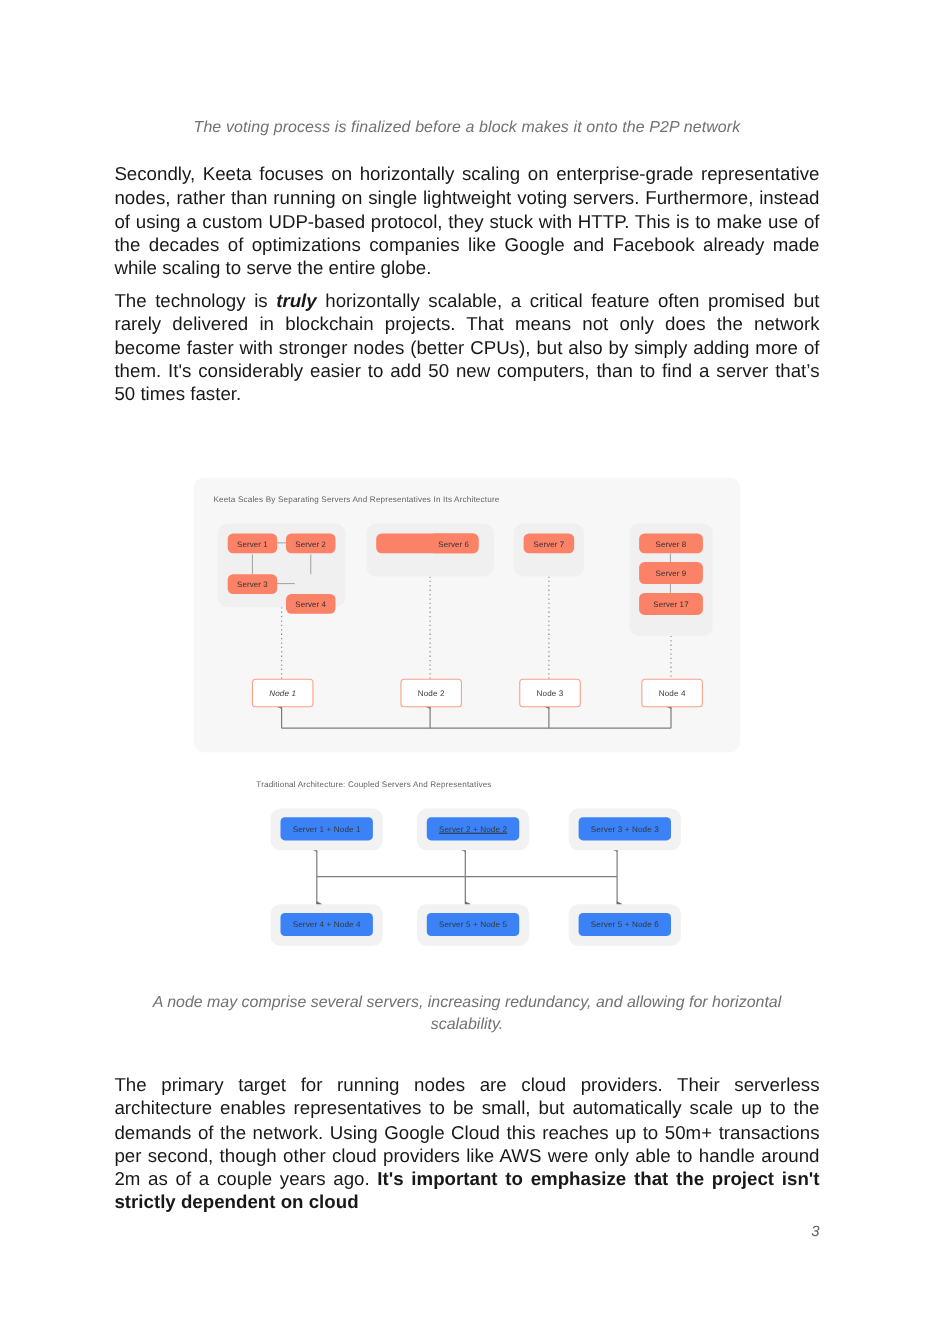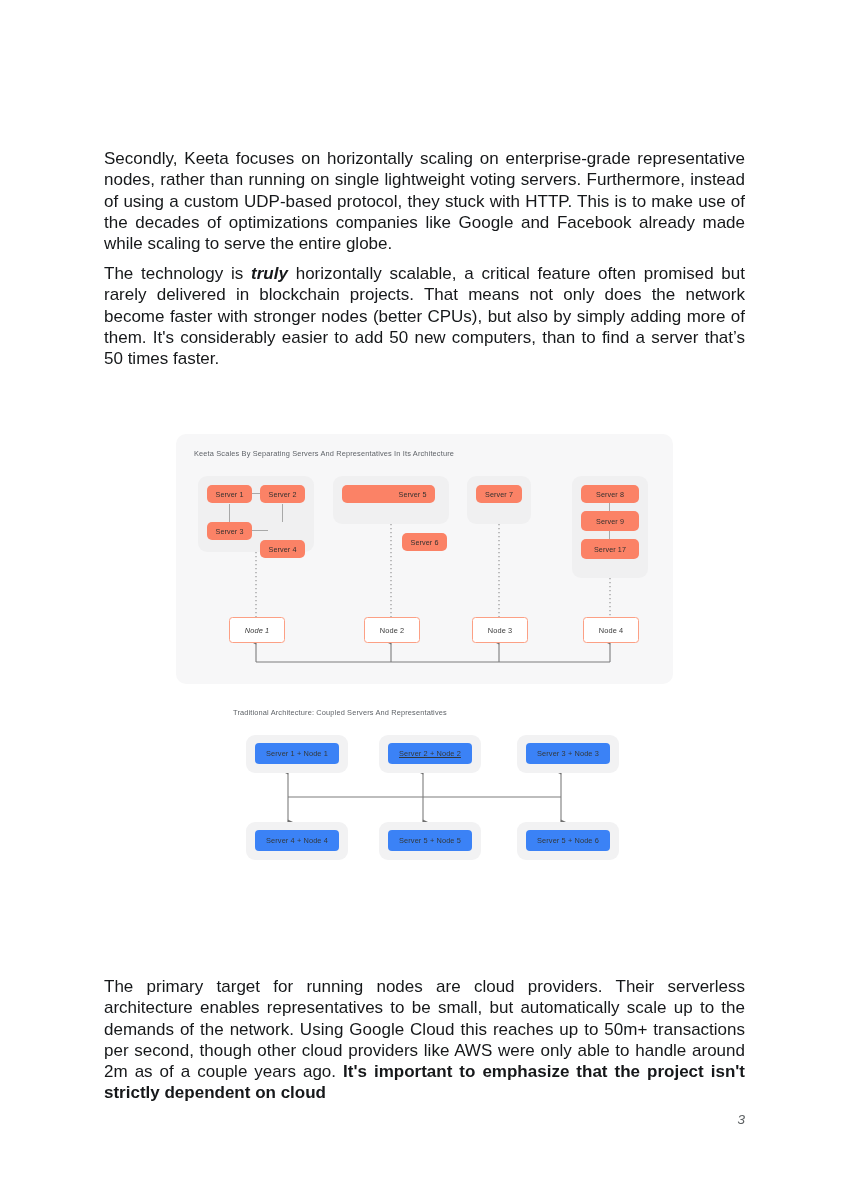--- a/index.html
+++ b/index.html
@@ -177,20 +177,21 @@
     font-style: italic;
     font-size: 13.5px;
     color: #5d6163;
   }
 </style>
 </head>
 <body>
 
 <div class="page">
 
+  <div class="top-caption">The voting process is finalized before a block makes it onto the P2P network</div>
 
   <div class="body-col" id="para-1" style="position:absolute;">
     <p class="para">Secondly, Keeta focuses on horizontally scaling on enterprise-grade representative nodes, rather than running on single lightweight voting servers. Furthermore, instead of using a custom UDP-based protocol, they stuck with HTTP. This is to make use of the decades of optimizations companies like Google and Facebook already made while scaling to serve the entire globe.</p>
   </div>
 
   <div class="body-col" id="para-2" style="position:absolute;">
     <p class="para"><span>The technology is </span><i class="bold-italic">truly</i><span> horizontally scalable, a critical feature often promised but rarely delivered in blockchain projects. That means not only does the network become faster with stronger nodes (better CPUs), but also by simply adding more of them. It's considerably easier to add 50 new computers, than to find a server that’s 50 times faster.</span></p>
   </div>
 
   <div class="diagram1">
@@ -222,21 +223,21 @@
     <div class="conn" style="left:53px; top:70px; width:1.4px; height:18px;"></div>
     <div class="conn" style="left:106px; top:70px; width:1.4px; height:18px;"></div>
     <div class="srv" style="left:31px; top:51px; width:45px; height:18px;">Server 1</div>
     <div class="srv" style="left:84px; top:51px; width:45px; height:18px;">Server 2</div>
     <div class="srv" style="left:31px; top:88px; width:45px; height:18px;">Server 3</div>
     <div class="srv" style="left:84px; top:88px; width:45px; height:18px;margin-top:18px;">Server 4</div>
 
     <div class="grp" style="left:157px; top:42px; width:116px; height:48px;"></div>
     <div class="conn" style="left:203px; top:59px; width:24px; height:1.4px;"></div>
     <div class="srv" style="left:166px; top:51px; width:45px; height:18px;padding-left:48px;">Server 5</div>
-    <div class="srv" style="left:226px; top:51px; width:45px; height:18px;margin-top:48px;">Server 6</div>
+    <div class="srv" style="left:214px; top:51px; width:45px; height:18px;">Server 6</div>
 
     <div class="grp" style="left:291px; top:42px; width:64px; height:48px;"></div>
     <div class="srv" style="left:300px; top:51px; width:46px; height:18px;">Server 7</div>
 
     <div class="grp" style="left:396px; top:42px; width:76px; height:102px;"></div>
     <div class="conn" style="left:433px; top:69px; width:1.4px; height:8px;"></div>
     <div class="conn" style="left:433px; top:97px; width:1.4px; height:8px;"></div>
     <div class="srv" style="left:405px; top:51px; width:58px; height:18px;">Server 8</div>
     <div class="srv" style="left:405px; top:77px; width:58px; height:20px;">Server 9</div>
     <div class="srv" style="left:405px; top:105px; width:58px; height:20px;">Server 17</div>
@@ -283,20 +284,21 @@
     <div class="d2-grp" style="left:13px; top:117px; width:102px; height:38px;"></div>
     <div class="d2-box" style="left:22px; top:125px; width:84px; height:21px;">Server 4 +  Node 4</div>
 
     <div class="d2-grp" style="left:146px; top:117px; width:102px; height:38px;"></div>
     <div class="d2-box" style="left:155px; top:125px; width:84px; height:21px;">Server 5 +  Node 5</div>
 
     <div class="d2-grp" style="left:284px; top:117px; width:102px; height:38px;"></div>
     <div class="d2-box" style="left:293px; top:125px; width:84px; height:21px;">Server 5 +  Node 6</div>
   </div>
 
+  <div class="bottom-caption">A node may comprise several servers, increasing redundancy, and allowing for horizontal scalability.</div>
 
   <div class="body-col" id="para-3" style="position:absolute;">
     <p class="para"><span>The primary target for running nodes are cloud providers. Their serverless architecture enables representatives to be small, but automatically scale up to the demands of the network. Using Google Cloud this reaches up to 50m+ transactions per second, though other cloud providers like AWS were only able to handle around 2m as of a couple years ago. </span><b>It's important to emphasize that the project isn't strictly dependent on cloud</b></p>
   </div>
 
   <div class="page-number">3</div>
 
 </div>
 
 </body></html>

